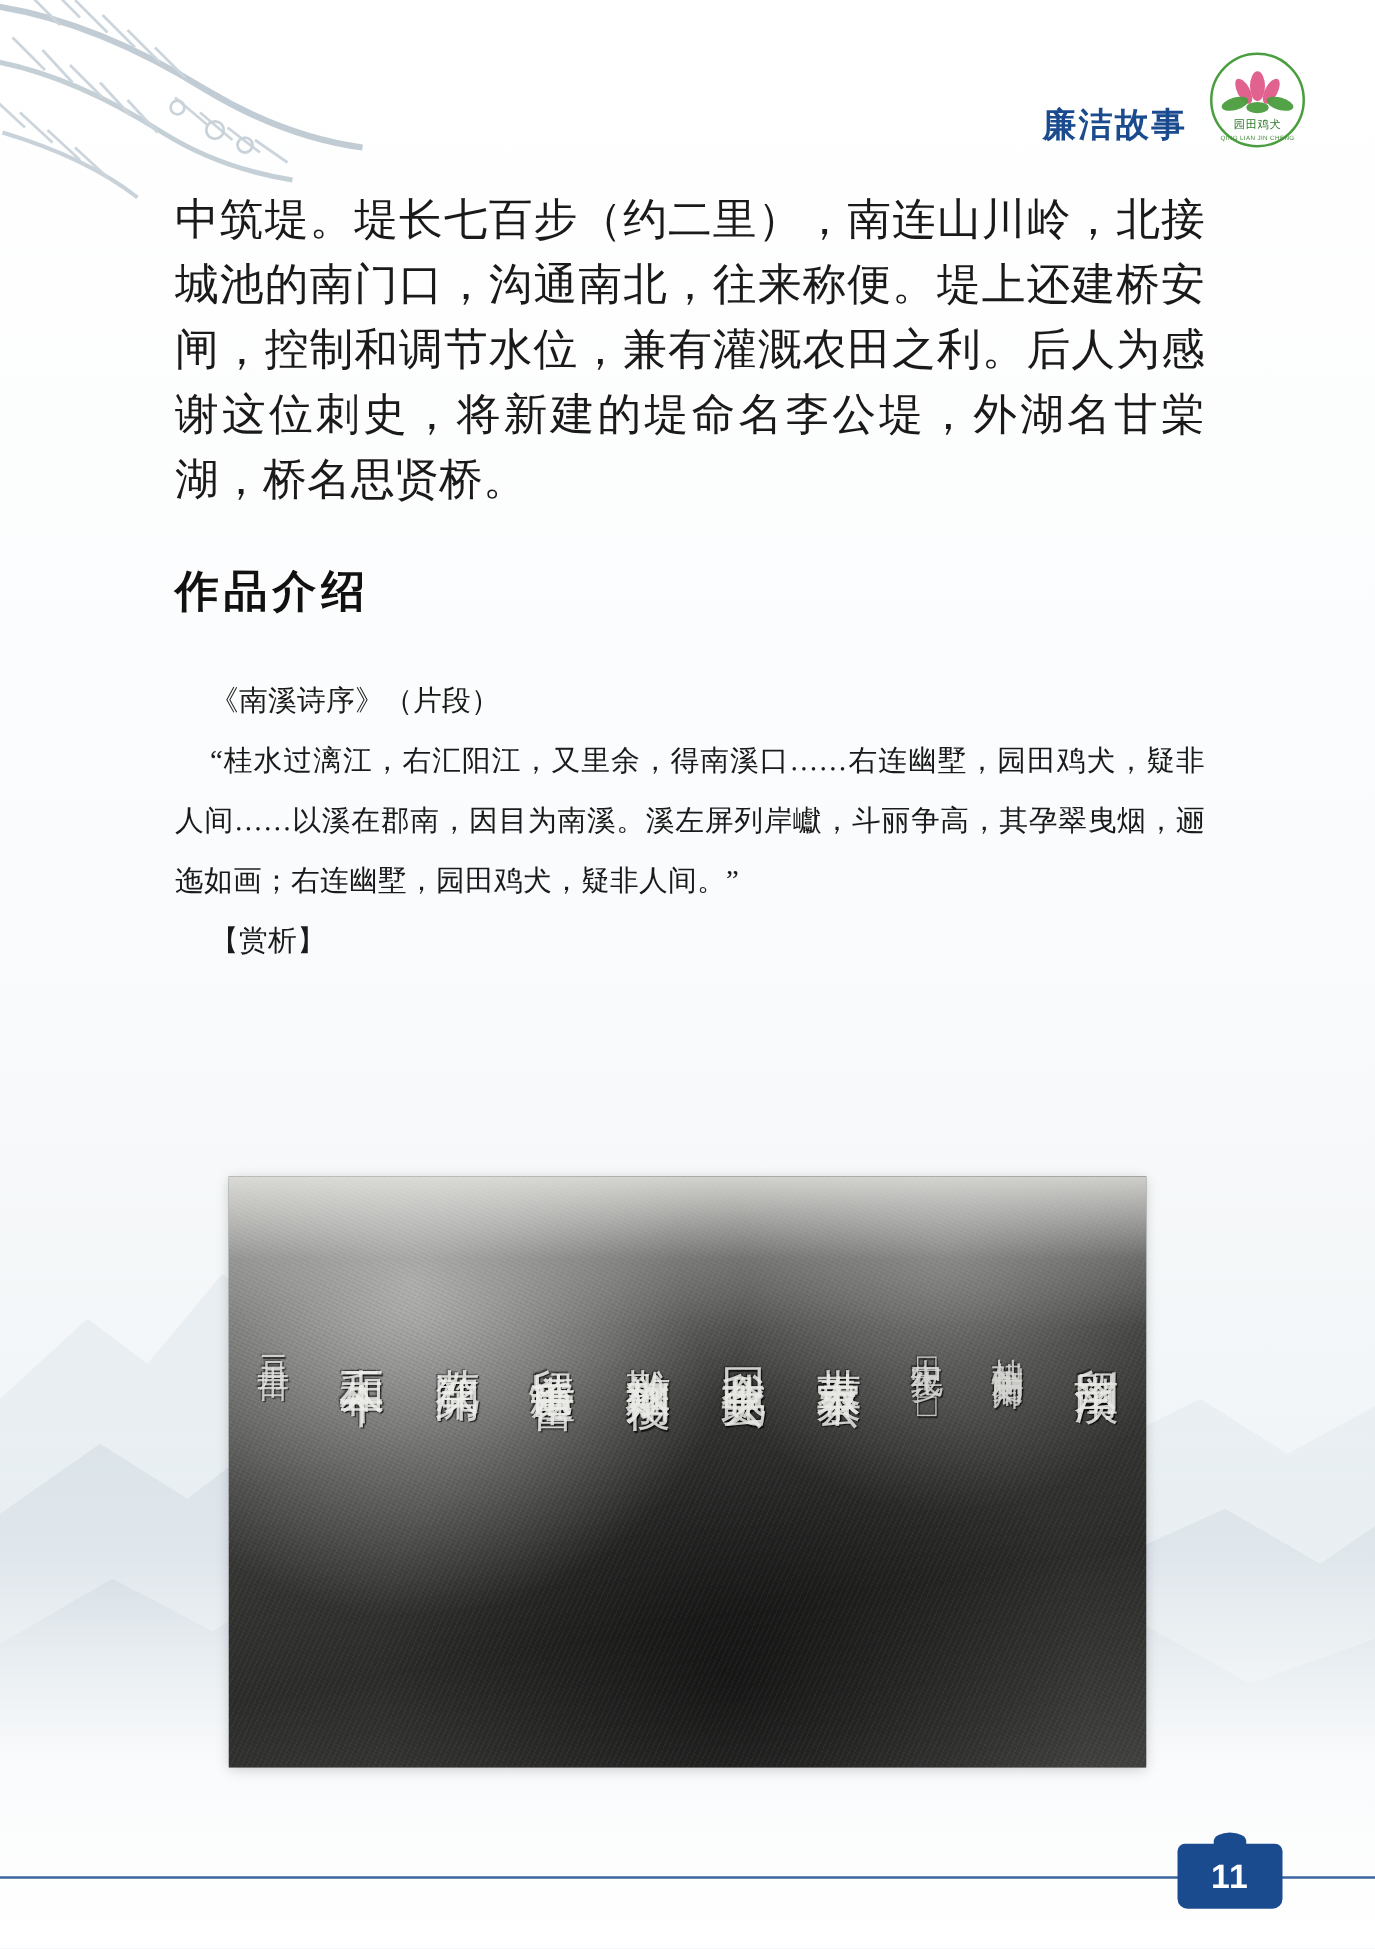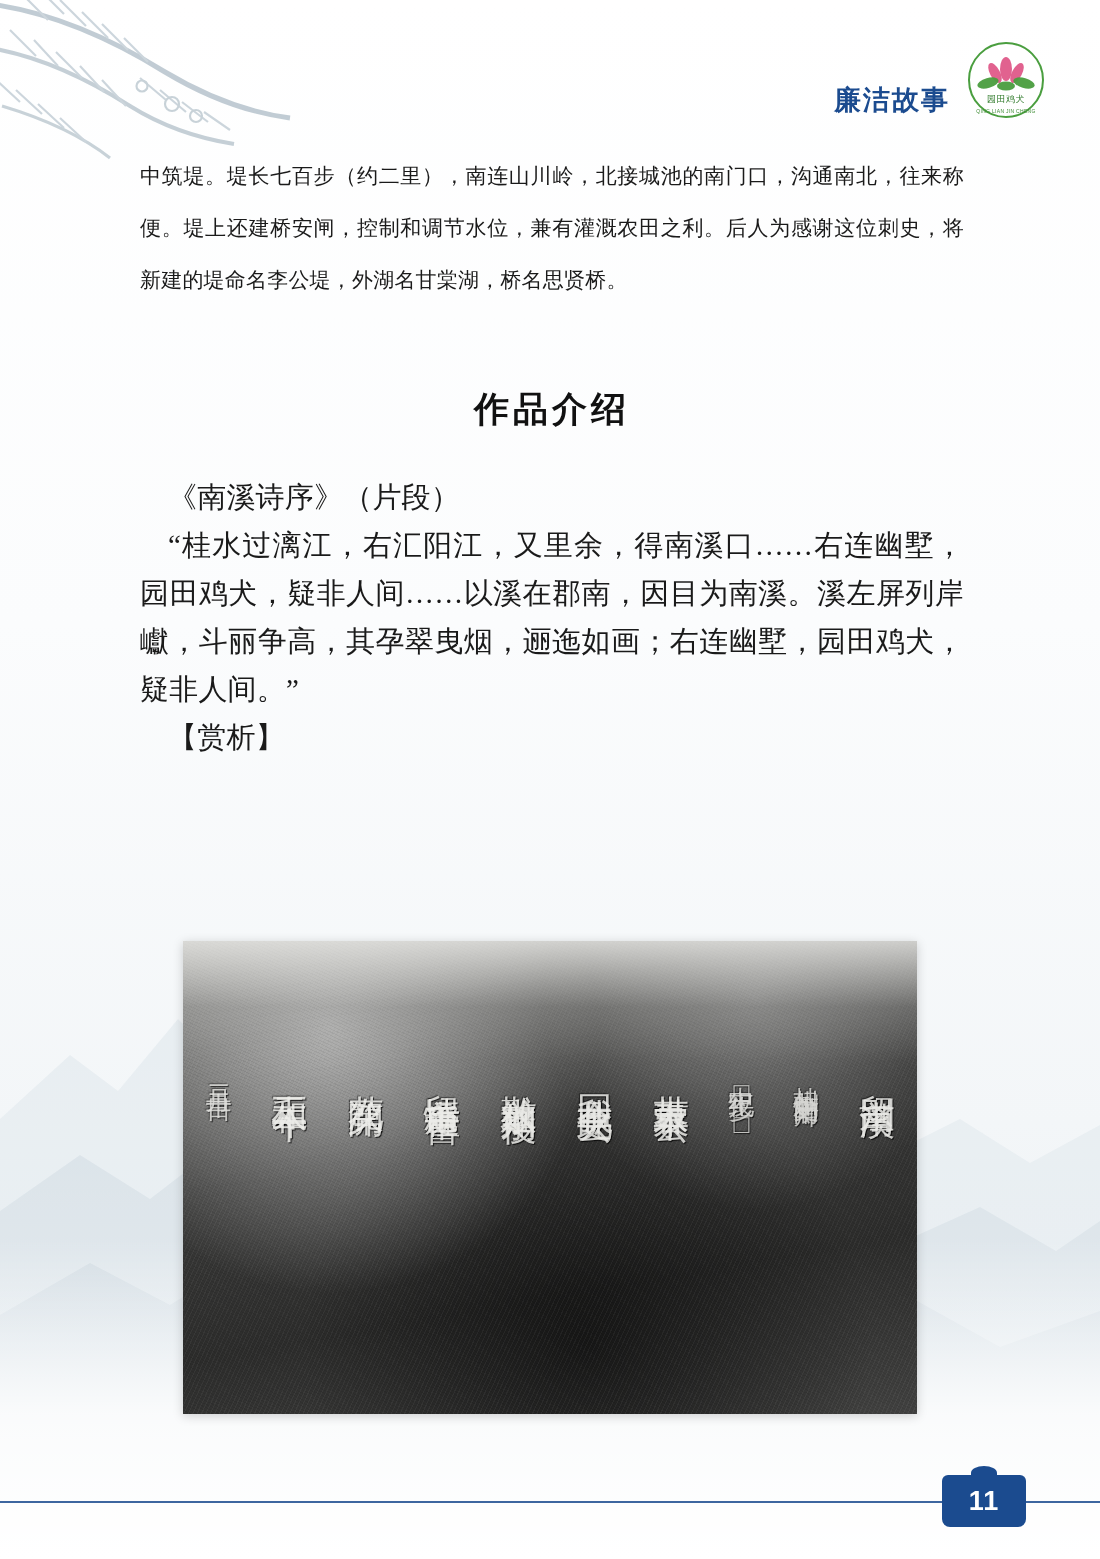--- a/index.html
+++ b/index.html
@@ -105,41 +105,40 @@
   
   .content {
     position: absolute;
     left: 140px;
     top: 150px;
     width: 824px;
   }
 
   .body-text {
     font-family: Liberation Sans, sans-serif;
-    font-size: 21px;
+    font-size: 35px;
     line-height: 52px;
     color: #1a1a1a;
     text-align: justify;
     letter-spacing: 0.2px;
   }
 
   .section-title {
     font-family: "Liberation Serif", serif;
     font-weight: bold;
     font-size: 35px;
     color: #111111;
-    text-align: center;
     letter-spacing: 4px;
-    margin-top: 80px;
+    margin-top: 40px;
     margin-bottom: 40px;
   }
 
   .para {
     font-family: "Liberation Serif", serif;
-    font-size: 29px;
+    font-size: 23px;
     line-height: 48px;
     color: #1a1a1a;
     text-align: justify;
     letter-spacing: 0.2px;
   }
   .indent1 { text-indent: 28px; }
   .indent2 { text-indent: 56px; }
 
   
   .photo-wrap {

